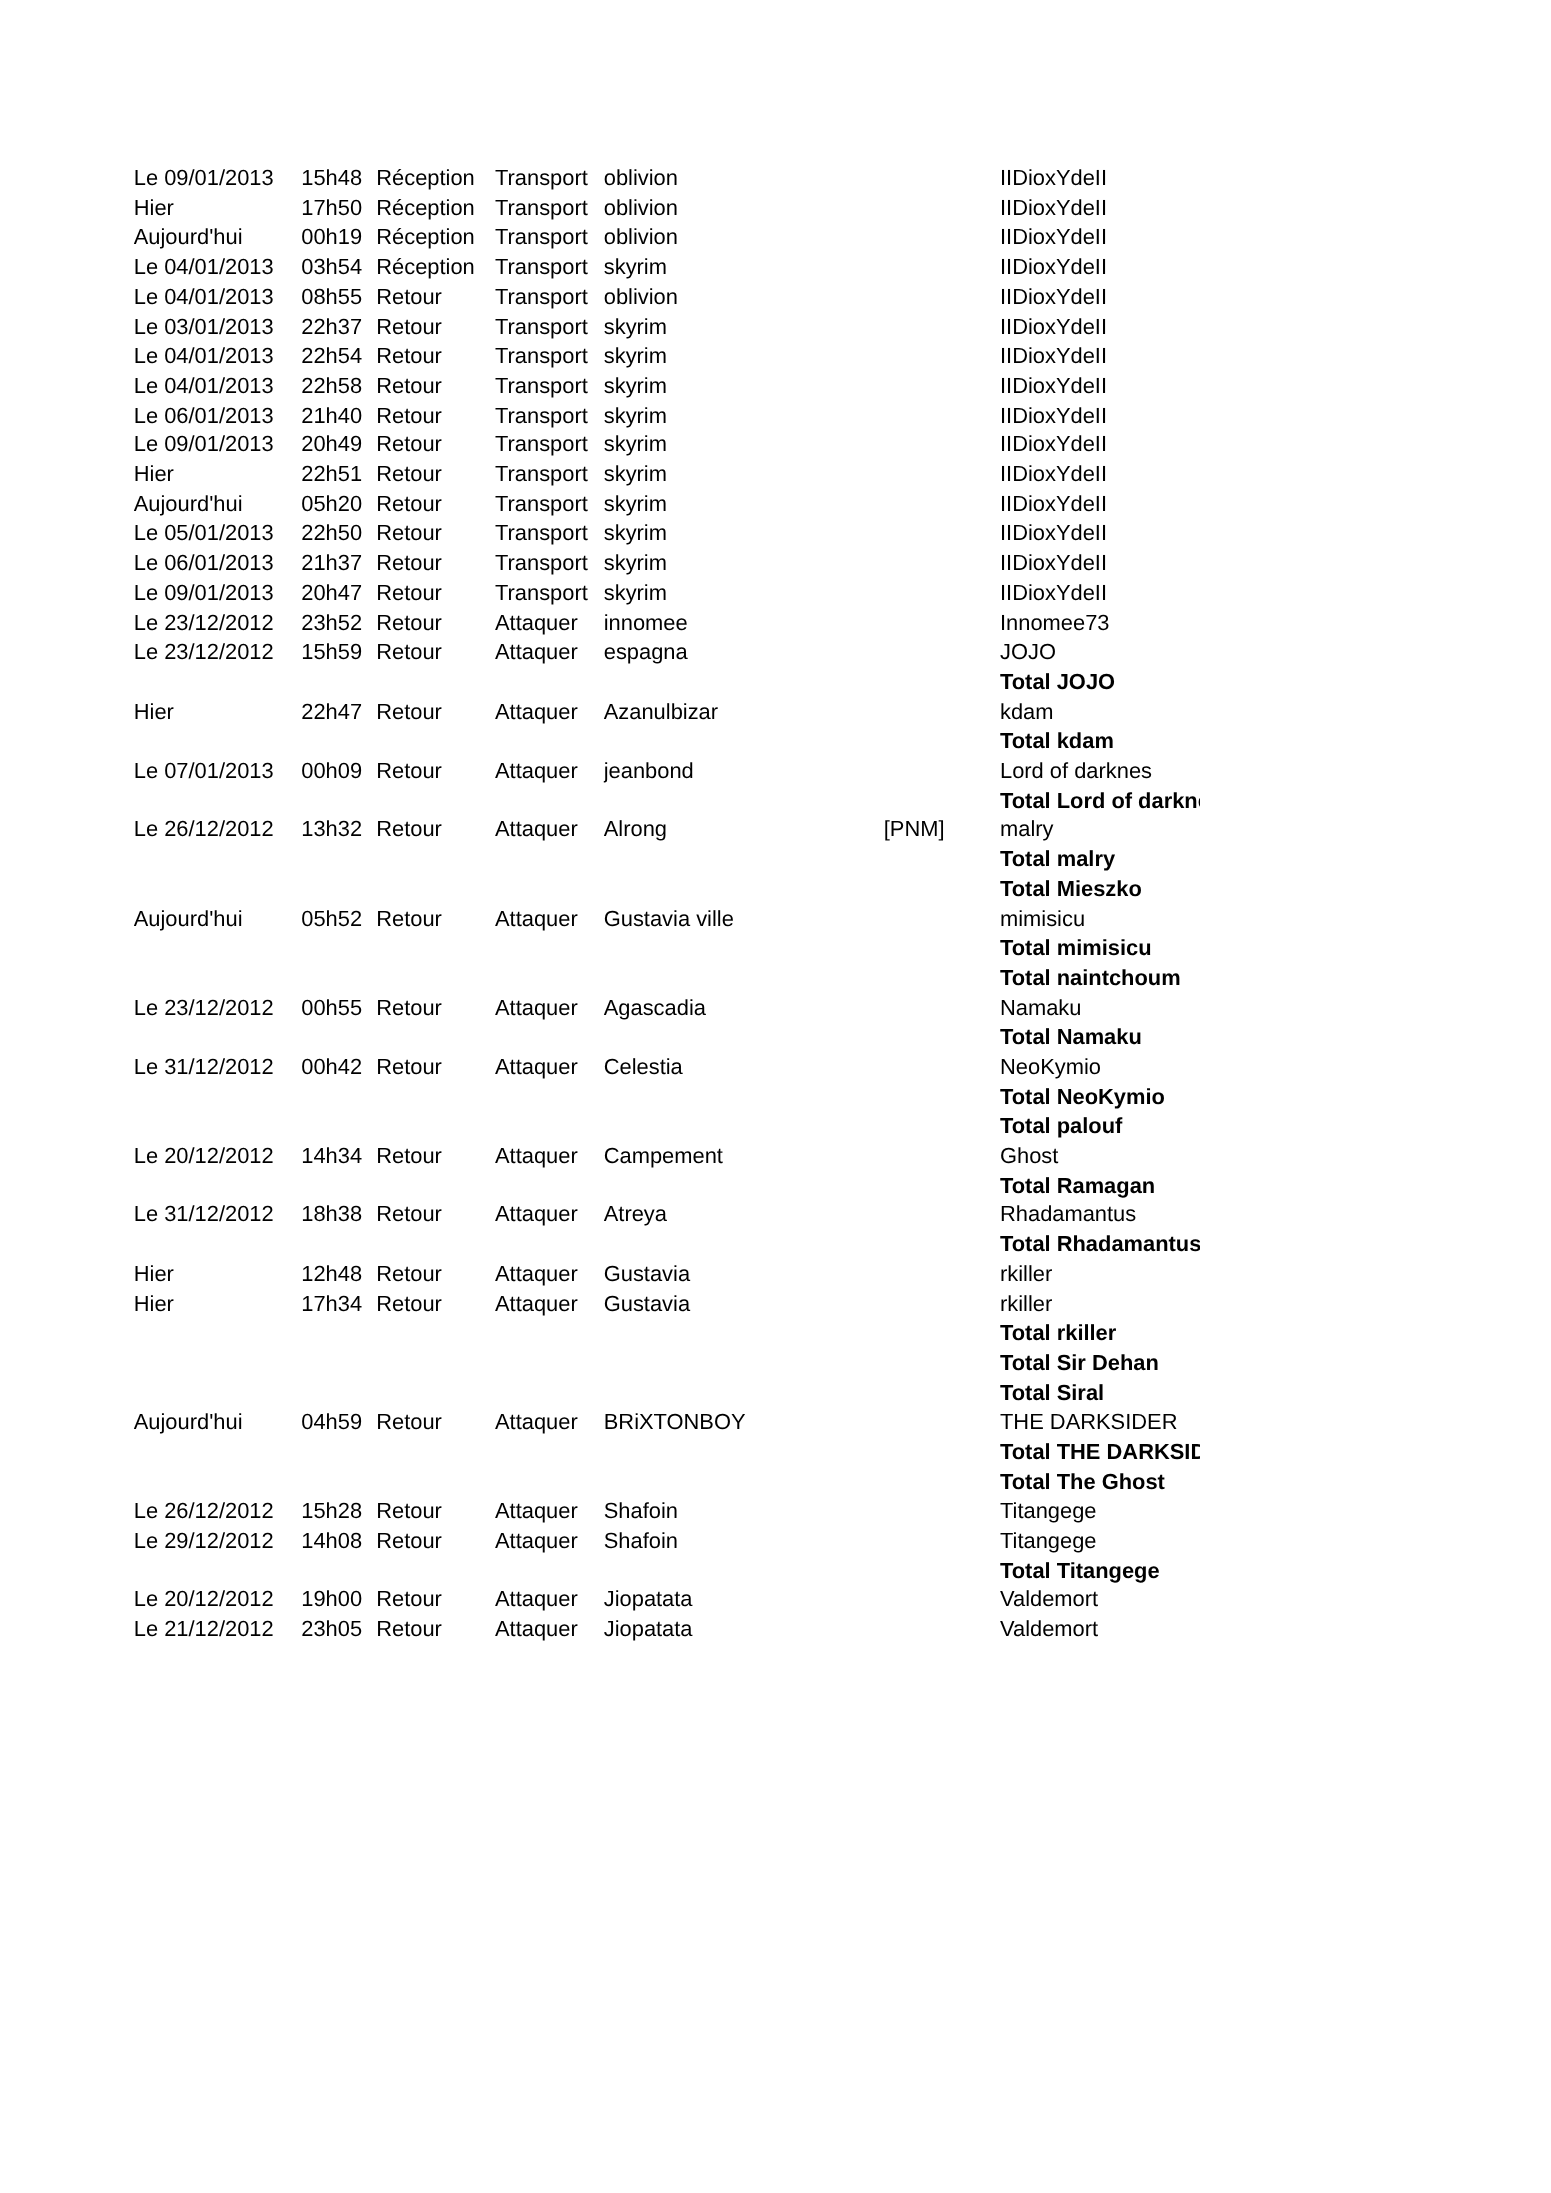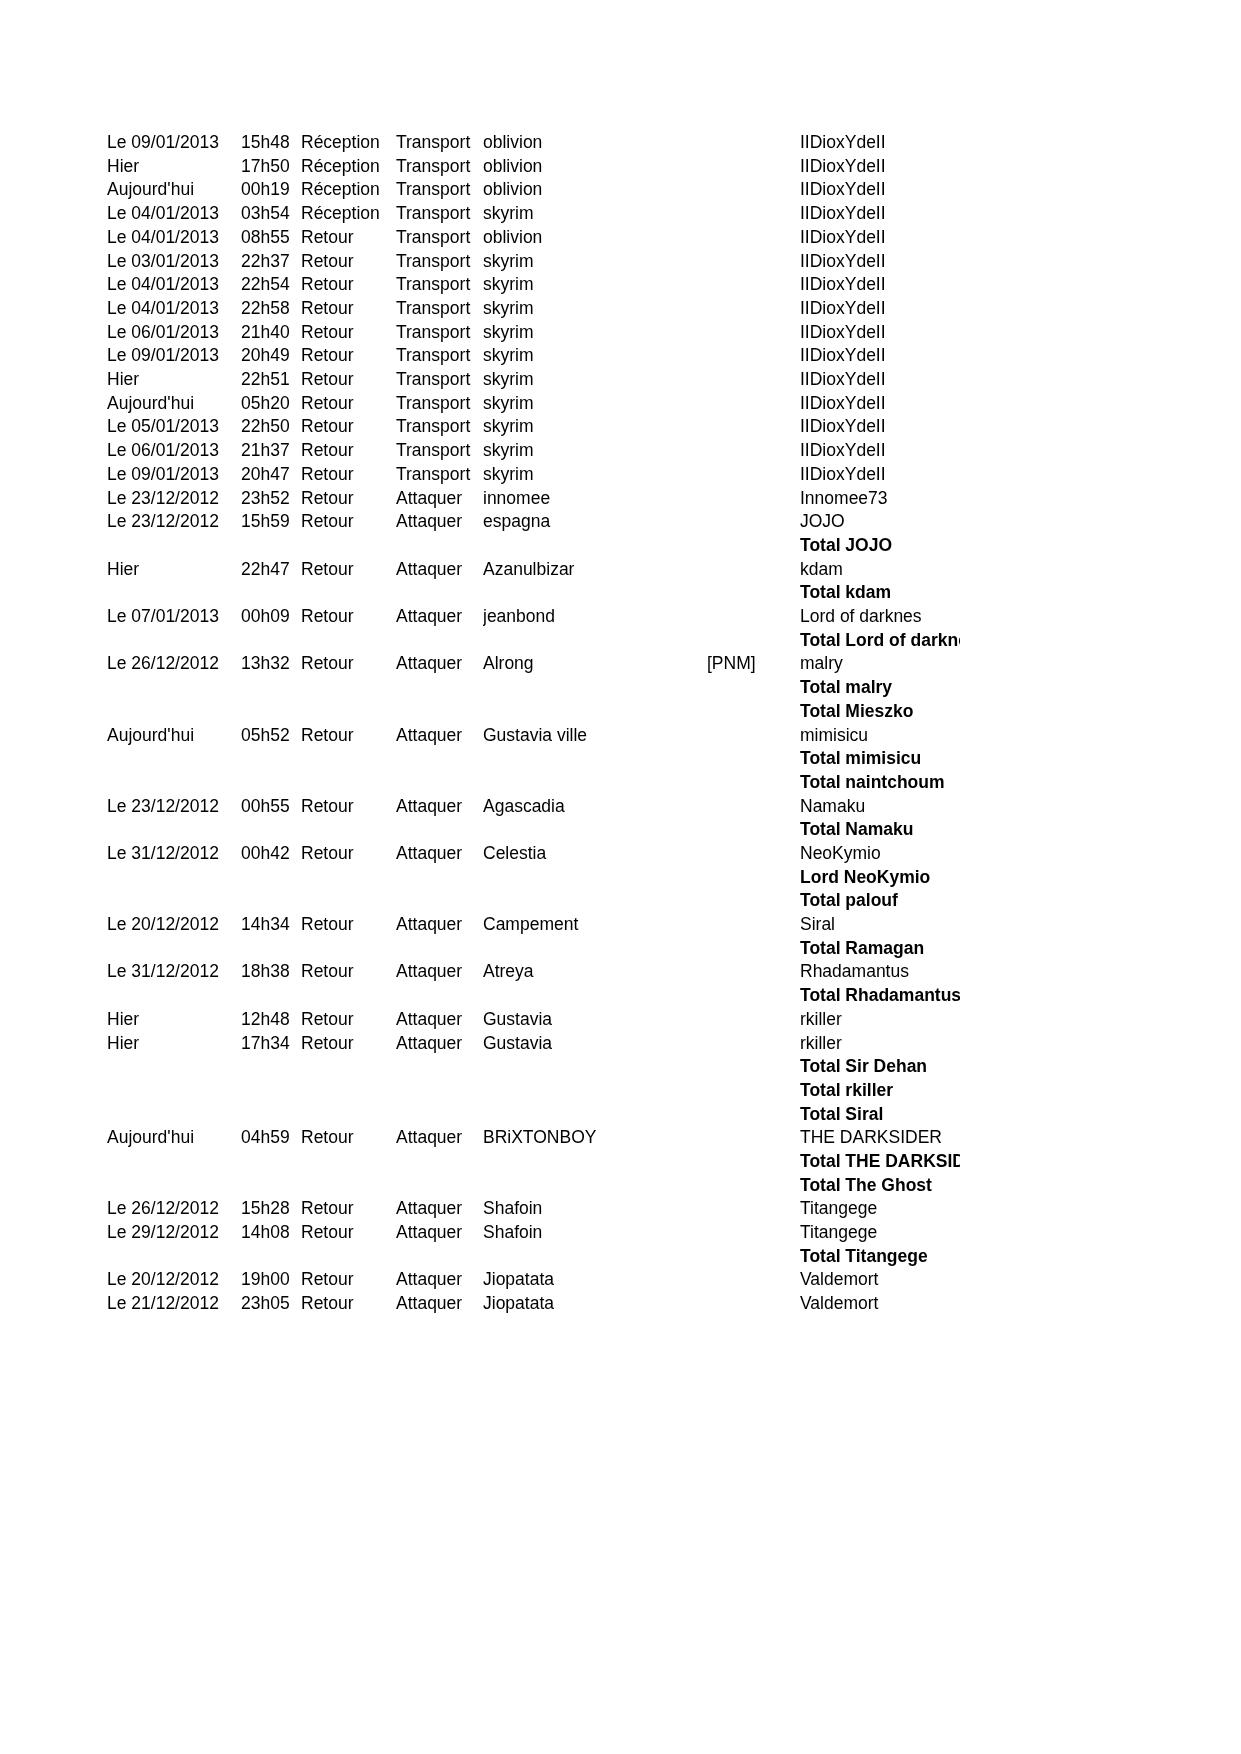--- a/index.html
+++ b/index.html
@@ -436,21 +436,21 @@
             </td>
           </tr>
           <tr class="total">
             <td></td>
             <td></td>
             <td></td>
             <td></td>
             <td></td>
             <td></td>
             <td class="owner-cell">
-              <span>Lord NeoKymio</span>
+              <span>Total NeoKymio</span>
             </td>
           </tr>
           <tr class="total">
             <td></td>
             <td></td>
             <td></td>
             <td></td>
             <td></td>
             <td></td>
             <td class="owner-cell">
@@ -458,21 +458,21 @@
             </td>
           </tr>
           <tr>
             <td>Le 20/12/2012</td>
             <td>14h34</td>
             <td>Retour</td>
             <td>Attaquer</td>
             <td>Campement</td>
             <td></td>
             <td class="owner-cell">
-              <span>Siral</span>
+              <span>Ghost</span>
             </td>
           </tr>
           <tr class="total">
             <td></td>
             <td></td>
             <td></td>
             <td></td>
             <td></td>
             <td></td>
             <td class="owner-cell">
@@ -524,32 +524,32 @@
             </td>
           </tr>
           <tr class="total">
             <td></td>
             <td></td>
             <td></td>
             <td></td>
             <td></td>
             <td></td>
             <td class="owner-cell">
+              <span>Total rkiller</span>
+            </td>
+          </tr>
+          <tr class="total">
+            <td></td>
+            <td></td>
+            <td></td>
+            <td></td>
+            <td></td>
+            <td></td>
+            <td class="owner-cell">
               <span>Total Sir Dehan</span>
-            </td>
-          </tr>
-          <tr class="total">
-            <td></td>
-            <td></td>
-            <td></td>
-            <td></td>
-            <td></td>
-            <td></td>
-            <td class="owner-cell">
-              <span>Total rkiller</span>
             </td>
           </tr>
           <tr class="total">
             <td></td>
             <td></td>
             <td></td>
             <td></td>
             <td></td>
             <td></td>
             <td class="owner-cell">

